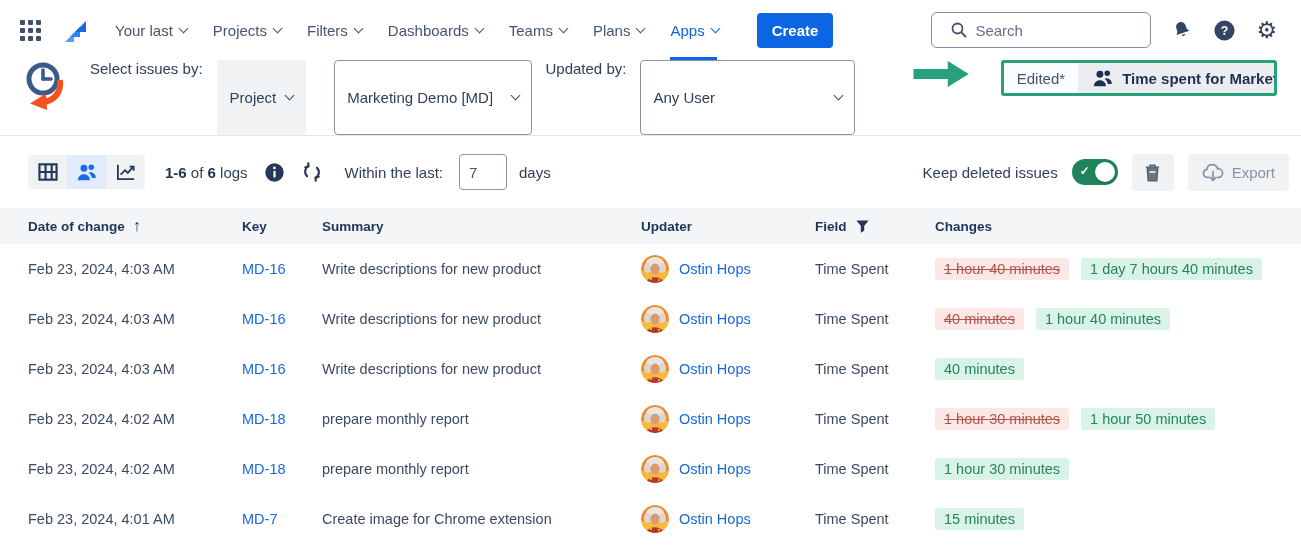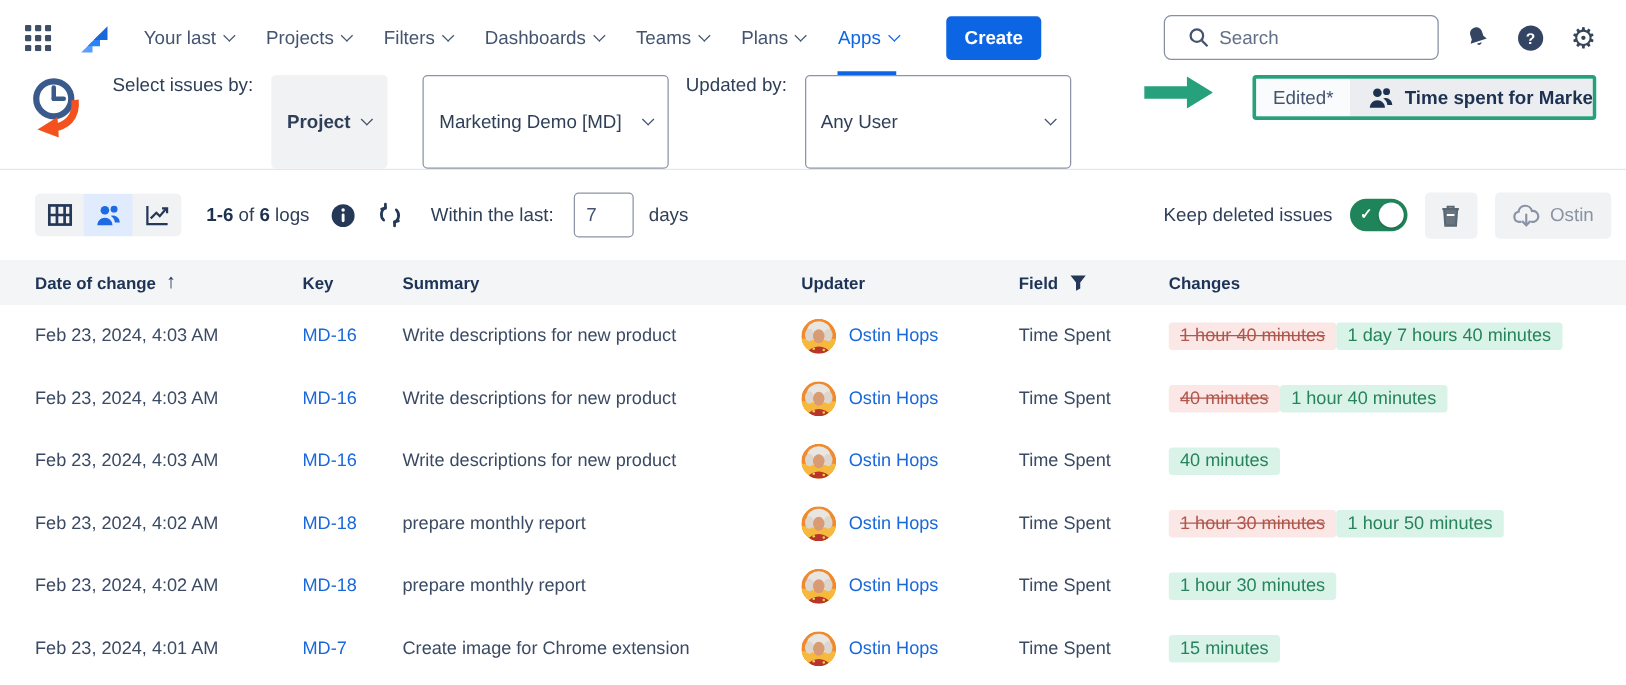--- a/index.html
+++ b/index.html
@@ -26,21 +26,21 @@
   .gear-glyph { font-size:23px; color:#38445c; line-height:1; }
 
   
   .filterbar { height:76px; display:flex; padding:0 24px 0 22px; gap:14px;
     border-bottom:1px solid #e4e6ea; }
   .fb-label { font-size:15px; color:#2f3f58; white-space:nowrap; }
   .drop { display:flex; align-items:center; justify-content:space-between; gap:10px; font-size:15px; color:#2f3f58;
     border-radius:4px; cursor:pointer; }
   .drop .chev { width:7px; height:7px; border-right:1.9px solid #40506a; border-bottom:1.9px solid #40506a;
     transform:rotate(45deg); margin-top:-4px; }
-  .drop.grey { background:#f1f2f4; padding:13px 13px;font-weight:bold; }
+  .drop.grey { background:#f1f2f4; padding:13px 13px; }
   .drop.outline { background:#fff; border:1.5px solid #8c94a6; padding:9px 12px; }
   .w-project { width:218px; margin-left:4px; }
   .w-user { width:238px; }
   .annot-arrow { width:62px; height:28px; background:#26a17b; margin-left:44px;
     clip-path:polygon(0 32%, 62% 32%, 62% 4%, 100% 50%, 62% 96%, 62% 68%, 0 68%); }
   .saved-box { display:flex; align-items:stretch; border:3px solid #26a17b; border-radius:3px; margin-left:18px; height:36px; overflow:hidden; }
   .edited-tag { display:flex; align-items:center; padding:0 13px; font-size:15px; color:#44546f; background:#fafbfc; }
   .saved-view-btn { display:flex; align-items:center; gap:9px; padding:0 14px; background:#ebedf1; border:none; cursor:pointer;
     font-size:15px; font-weight:600; color:#1d3150; font-family:inherit; white-space:nowrap; }
 
@@ -67,21 +67,21 @@
 
   
   .grid-cols { display:grid; grid-template-columns:214px 80px 319px 174px 120px 1fr; align-items:center; padding-left:28px; }
   .thead { height:36px; background:#f4f5f7; font-size:13.5px; font-weight:700; color:#1e3457; }
   .th { display:flex; align-items:center; gap:8px; }
   .sort-arrow { font-size:16px; font-weight:700; color:#253858; cursor:pointer; }
   .trow { height:50px; font-size:14.5px; color:#3b4a63; background:#fff; }
   .link { color:#1868db; text-decoration:none; cursor:pointer; }
   .c-updater { display:flex; align-items:center; gap:10px; }
   .avatar { width:28px; height:28px; border-radius:50%; overflow:hidden; flex:none; display:block; }
-  .c-changes { display:flex; align-items:flex-start; }
+  .c-changes { display:flex; align-items:flex-start; gap:12px; }
   .chip { padding:3px 9px; border-radius:3px; white-space:nowrap; }
   .chip.old { background:#fbe7e6; color:#b0564b; text-decoration:line-through; }
   .chip.new { background:#d9f3e9; color:#27835b; }
 </style>
 </head>
 <body>
 
 <div class="page">
 
   <div class="topnav">
@@ -268,21 +268,21 @@
         </svg>
       </button>
       <button class="grey-btn export-btn">
         <span style="display:flex;">
           <svg width="22" height="19" viewBox="0 0 24 21" fill="none" stroke="#8993a4" stroke-width="1.9" stroke-linecap="round">
             <path d="M7 16 H5.5 A4.5 4.5 0 0 1 5.2 7.1 A6 6 0 0 1 17 6.4 A4.8 4.8 0 0 1 18.5 16 H17"></path>
             <path d="M12 9.5 V19"></path>
               <path d="M8.8 15.8 L12 19 L15.2 15.8"></path>
           </svg>
         </span>
-        <span>Ostin</span>
+        <span>Export</span>
       </button>
     </div>
   </div>
 
   <div>
     <div class="grid-cols thead">
       <span class="th">
         <span>Date of change</span>
         <span class="sort-arrow">↑</span>
       </span>

